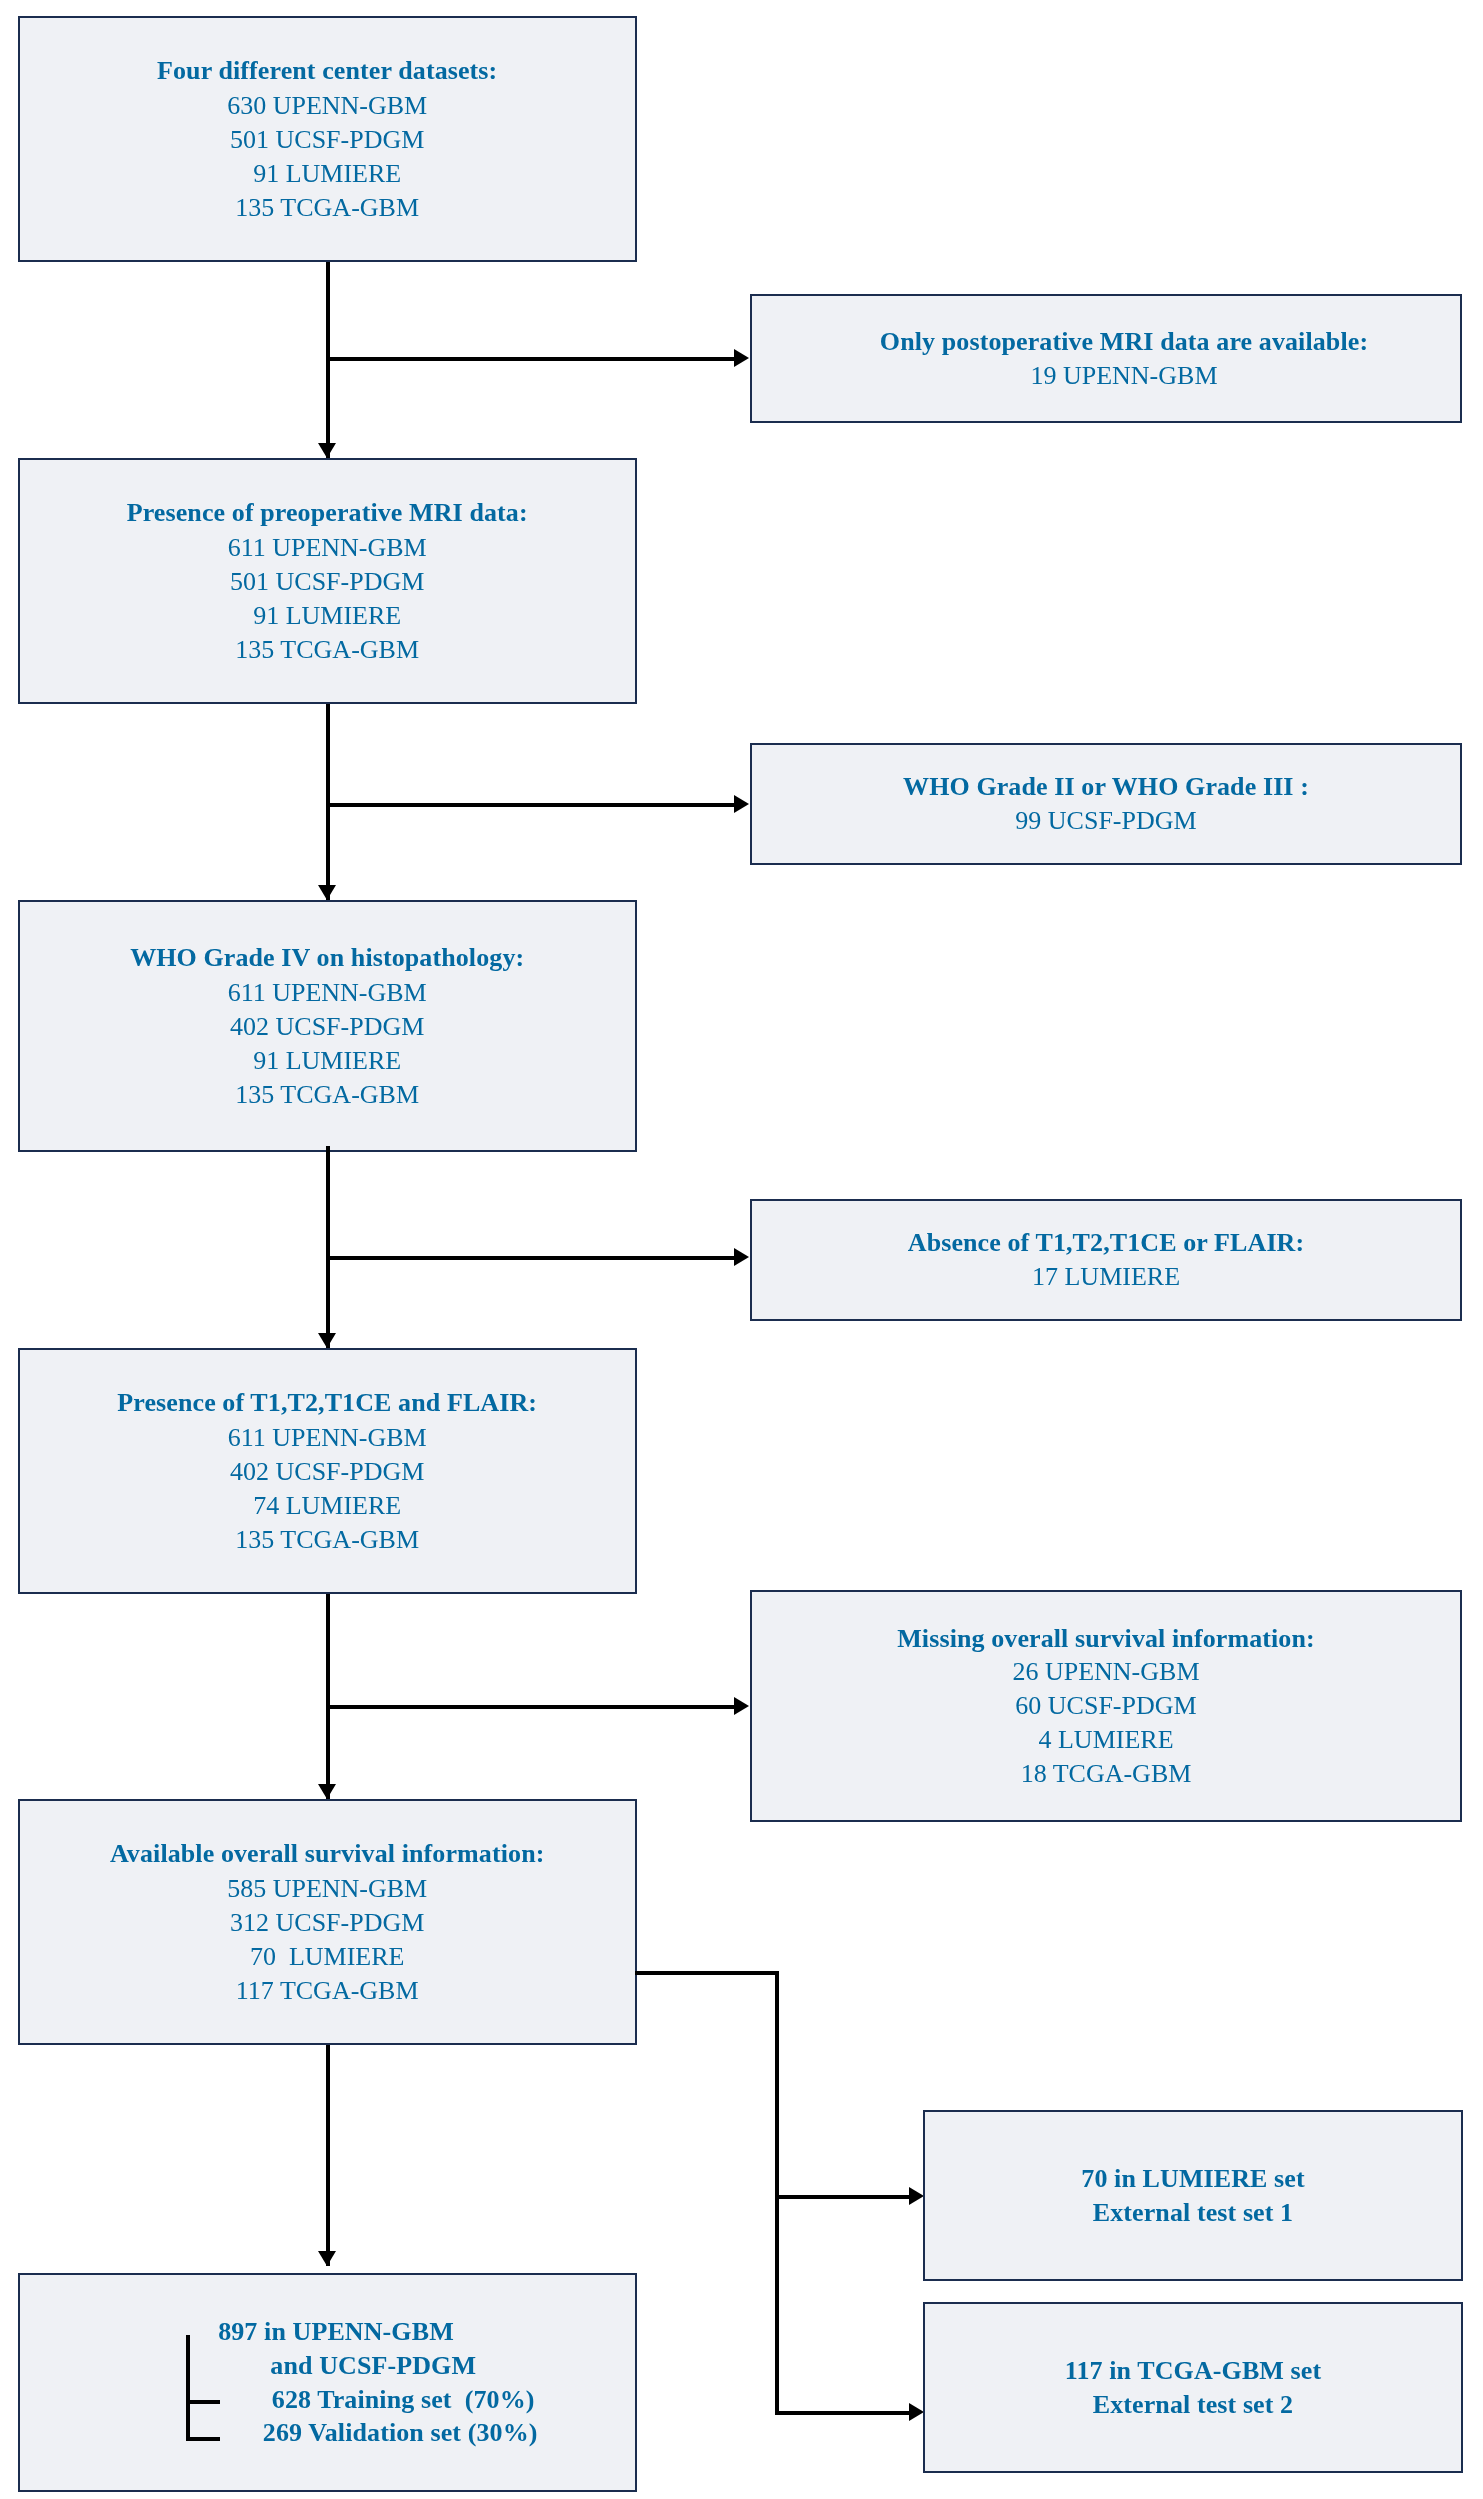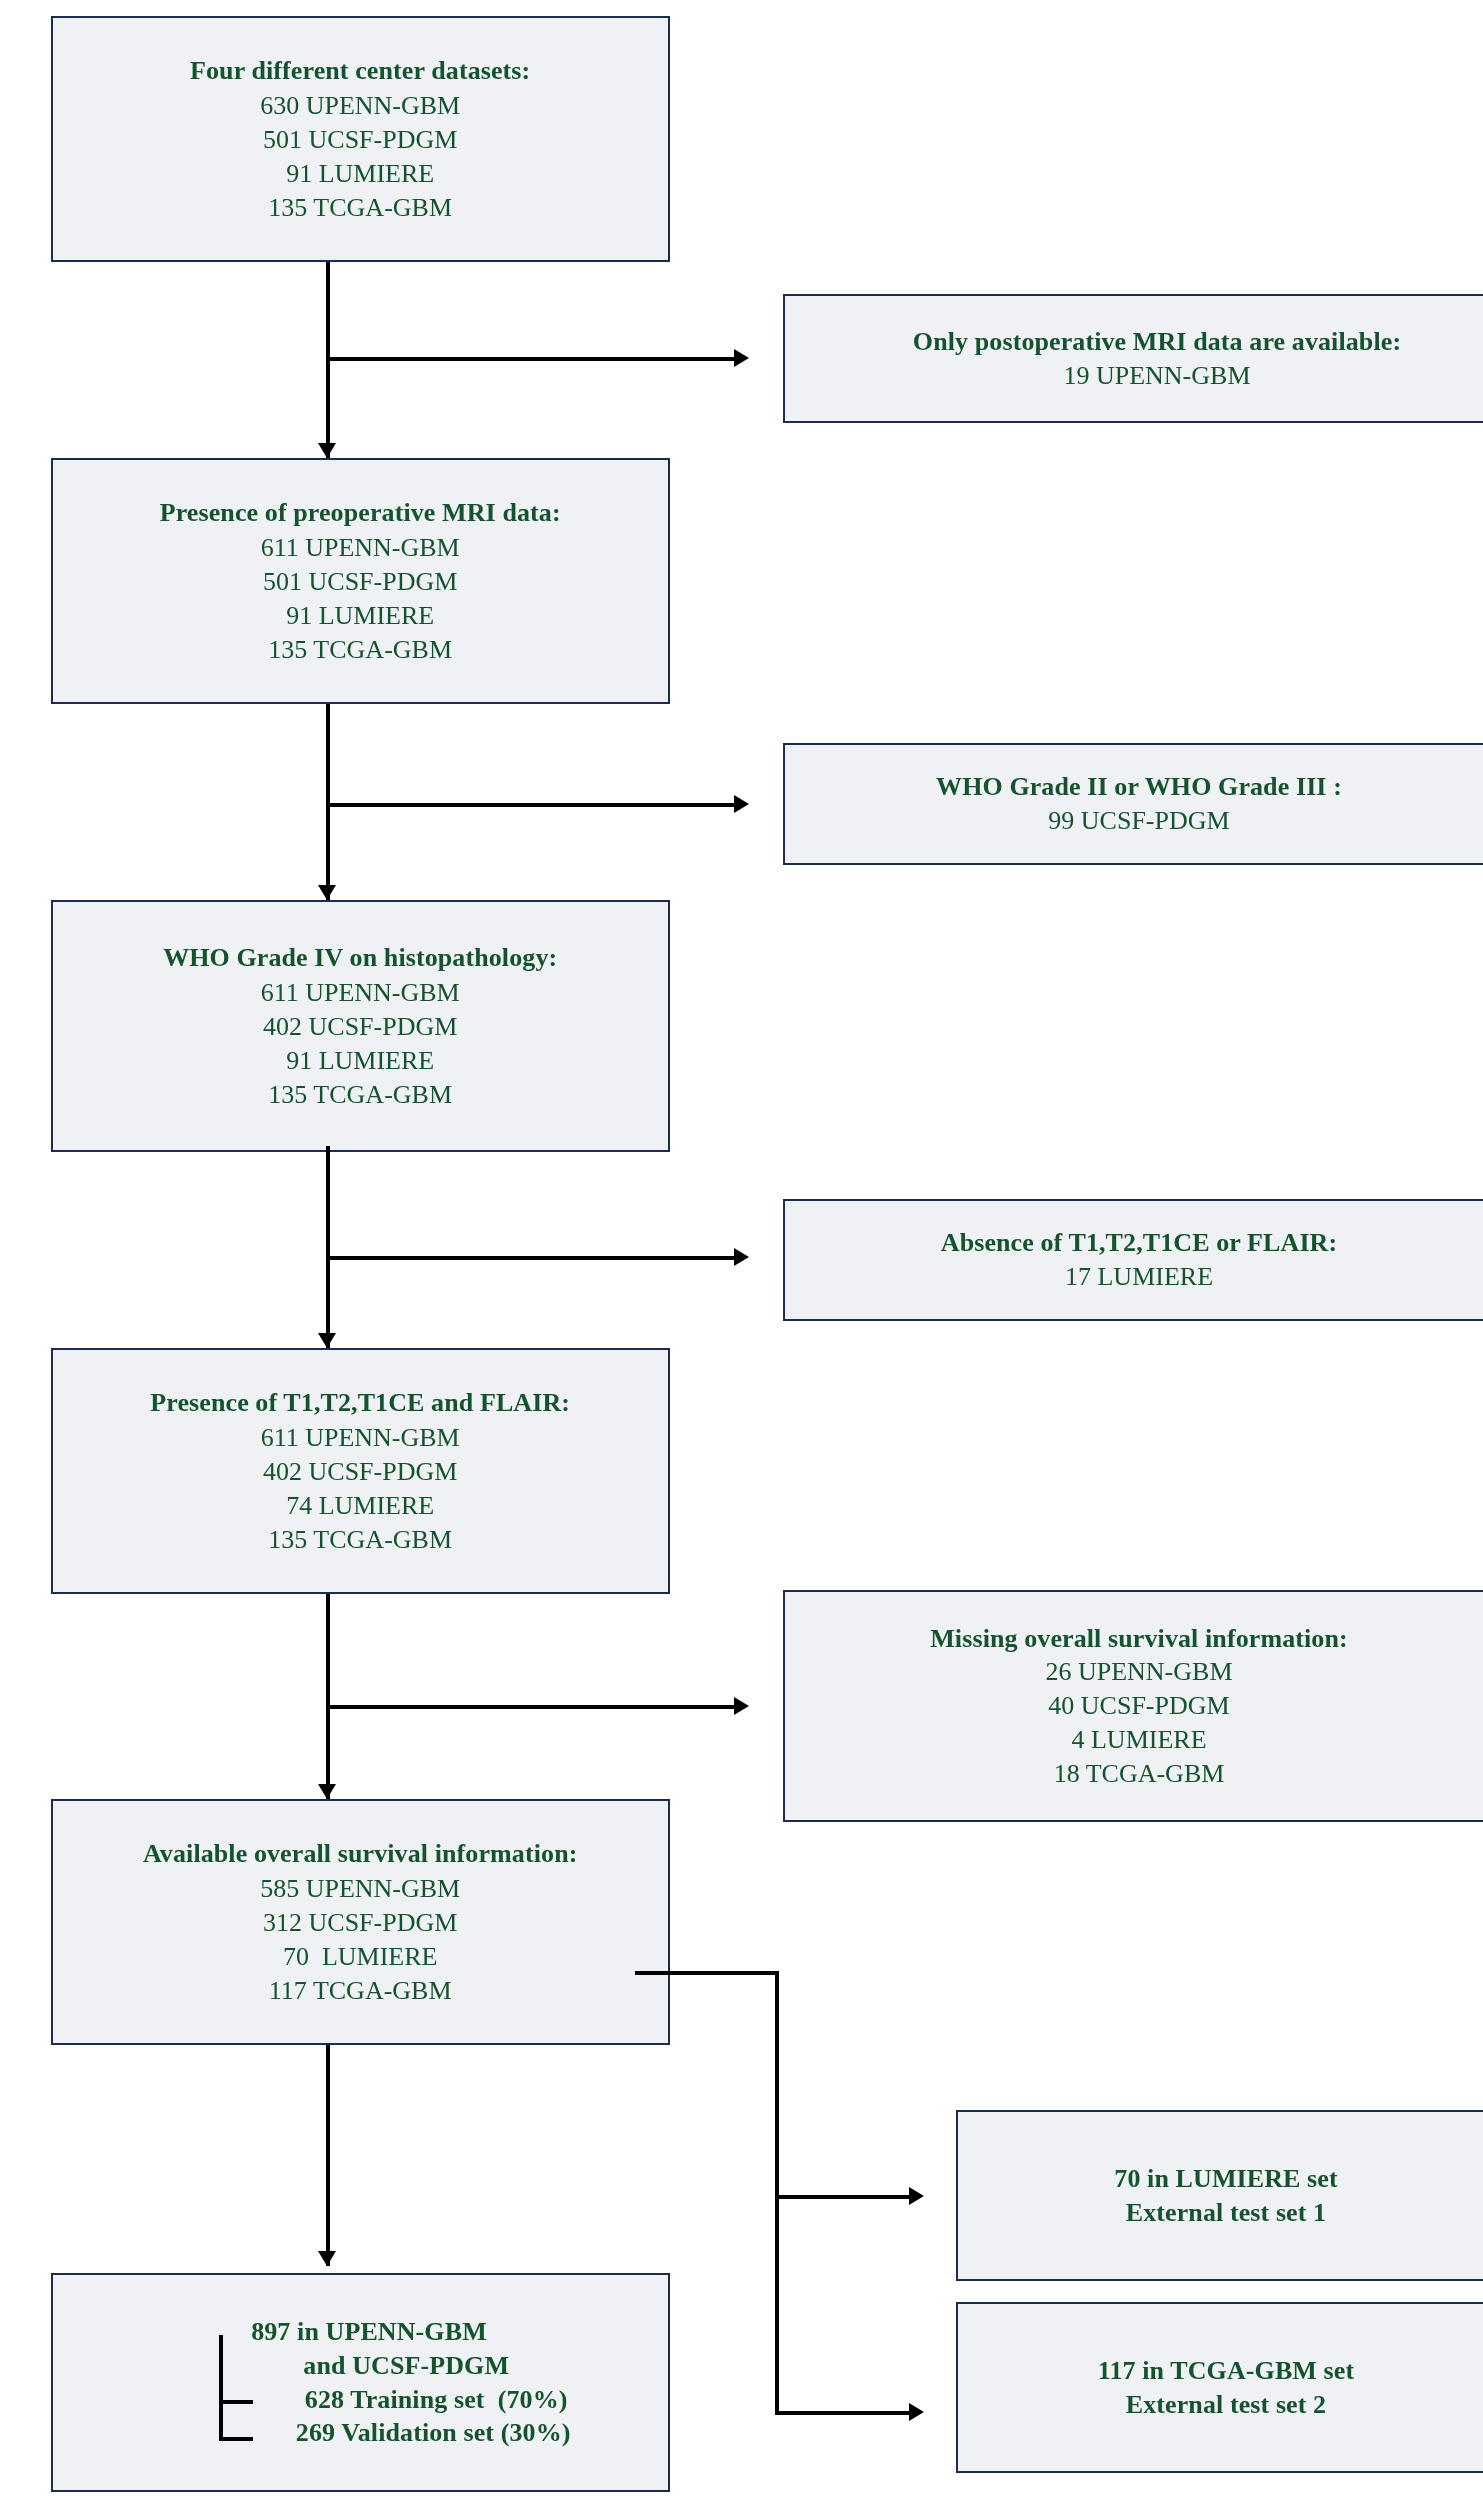--- a/index.html
+++ b/index.html
@@ -19,23 +19,22 @@
   .node {
     position: absolute;
     box-sizing: border-box;
     background: #eff1f5;
     border: 2.7px solid #1b2d4f;
     display: flex;
     flex-direction: column;
     align-items: center;
     justify-content: center;
     text-align: center;
-    color: #14532d;
+    color: #0369a1;
     line-height: 1.30;
-    margin-left: 33px;
   }
   .node .hdr {
     font-weight: bold;
     font-size: 26px;
     letter-spacing: 0.1px;
     white-space: pre;
   }
   .node .ln {
     font-weight: normal;
     font-size: 26px;
@@ -143,21 +142,21 @@
   </div>
 
   <div class="vline" style="left:326px; top:1594px; height:205px;"></div>
   <div class="arrow-down" style="left:318px; top:1784px;"></div>
   <div class="hline" style="left:326px; top:1705px; width:409px;"></div>
   <div class="arrow-right" style="left:734px; top:1697px;"></div>
 
   <div class="node" style="left:750px; top:1590px; width:712px; height:232px;">
     <div class="hdr">Missing overall survival information:</div>
     <div class="ln">26 UPENN-GBM</div>
-    <div class="ln">40 UCSF-PDGM</div>
+    <div class="ln">60 UCSF-PDGM</div>
     <div class="ln">4 LUMIERE</div>
     <div class="ln">18 TCGA-GBM</div>
   </div>
 
   <div class="node main" style="left:17.7px; top:1799px; width:619px; height:246px;">
     <div class="hdr">Available overall survival information:</div>
     <div class="ln">585 UPENN-GBM</div>
     <div class="ln">312 UCSF-PDGM</div>
     <div class="ln">70  LUMIERE</div>
     <div class="ln">117 TCGA-GBM</div>

